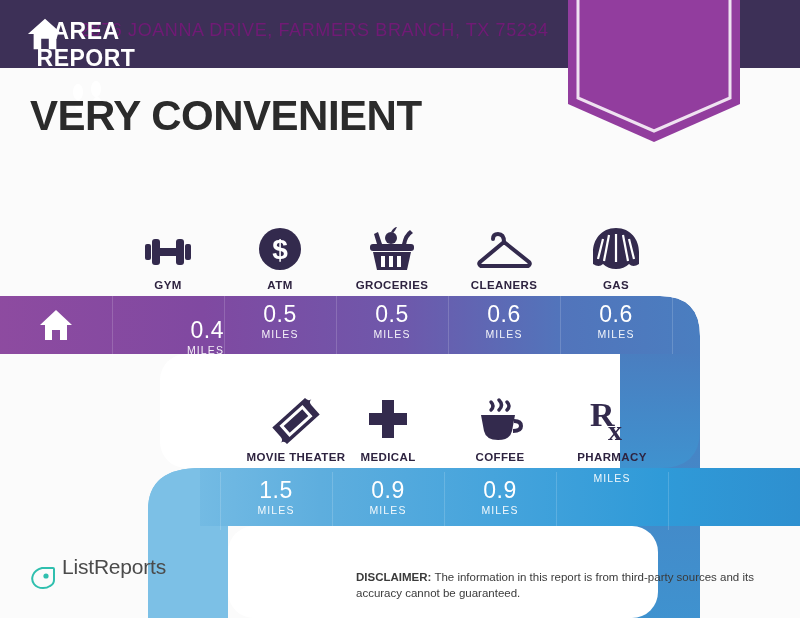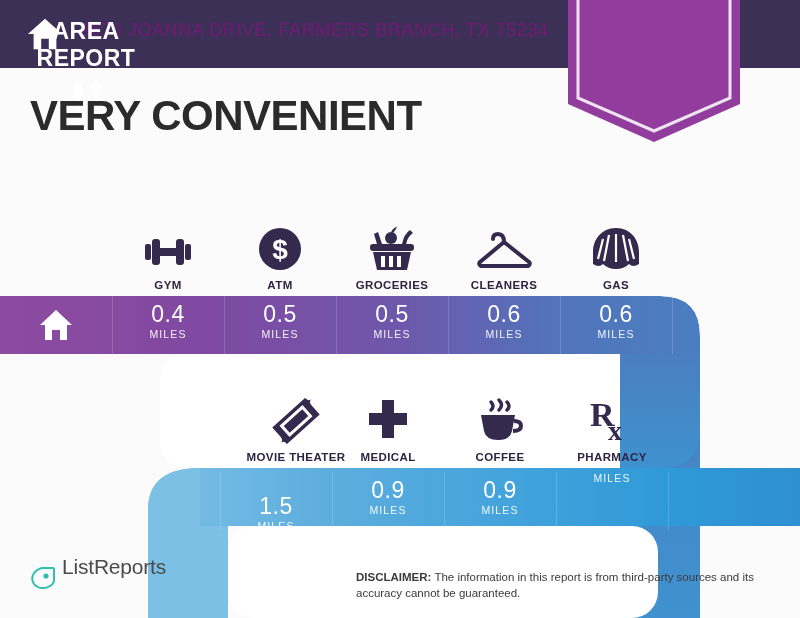--- a/index.html
+++ b/index.html
@@ -311,21 +311,21 @@
         </g>
       </svg>
     </div>
     <div class="icon-label">GAS</div>
   </div>
 
   <svg class="home-cell-icon" viewBox="0 0 36 34">
     <path d="M18 2 L34 17 L29 17 L29 32 L22 32 L22 22 L14 22 L14 32 L7 32 L7 17 L2 17 Z" fill="#ffffff"></path>
   </svg>
 
-  <div class="dist-cell" style="left:112px; top:296px;">
+  <div class="dist-cell" style="left:112px; top:312px;text-align:right;">
     <div class="dist-val">0.4</div>
     <div class="dist-unit">MILES</div>
   </div>
   <div class="dist-cell" style="left:224px; top:296px;">
     <div class="dist-val">0.5</div>
     <div class="dist-unit">MILES</div>
   </div>
   <div class="dist-cell" style="left:336px; top:296px;">
     <div class="dist-val">0.5</div>
     <div class="dist-unit">MILES</div>
@@ -385,21 +385,21 @@
   <div class="icon-cell" style="left:556px; top:388px;">
     <div class="icon-art">
       <svg width="48" height="48" viewBox="0 0 48 48">
         <text x="2" y="30" font-family="Liberation Serif, serif" font-size="34" font-weight="bold" fill="#332a4d">R</text>
         <text x="20" y="44" font-family="Liberation Serif, serif" font-size="28" font-weight="bold" fill="#332a4d">x</text>
       </svg>
     </div>
     <div class="icon-label">PHARMACY</div>
   </div>
 
-  <div class="dist-cell" style="left:220px; top:488px;">
+  <div class="dist-cell" style="left:220px; top:472px;">
     <div class="dist-val">1.5</div>
     <div class="dist-unit">MILES</div>
   </div>
   <div class="dist-cell" style="left:332px; top:472px;">
     <div class="dist-val">0.9</div>
     <div class="dist-unit">MILES</div>
   </div>
   <div class="dist-cell" style="left:444px; top:472px;">
     <div class="dist-val">0.9</div>
     <div class="dist-unit">MILES</div>

